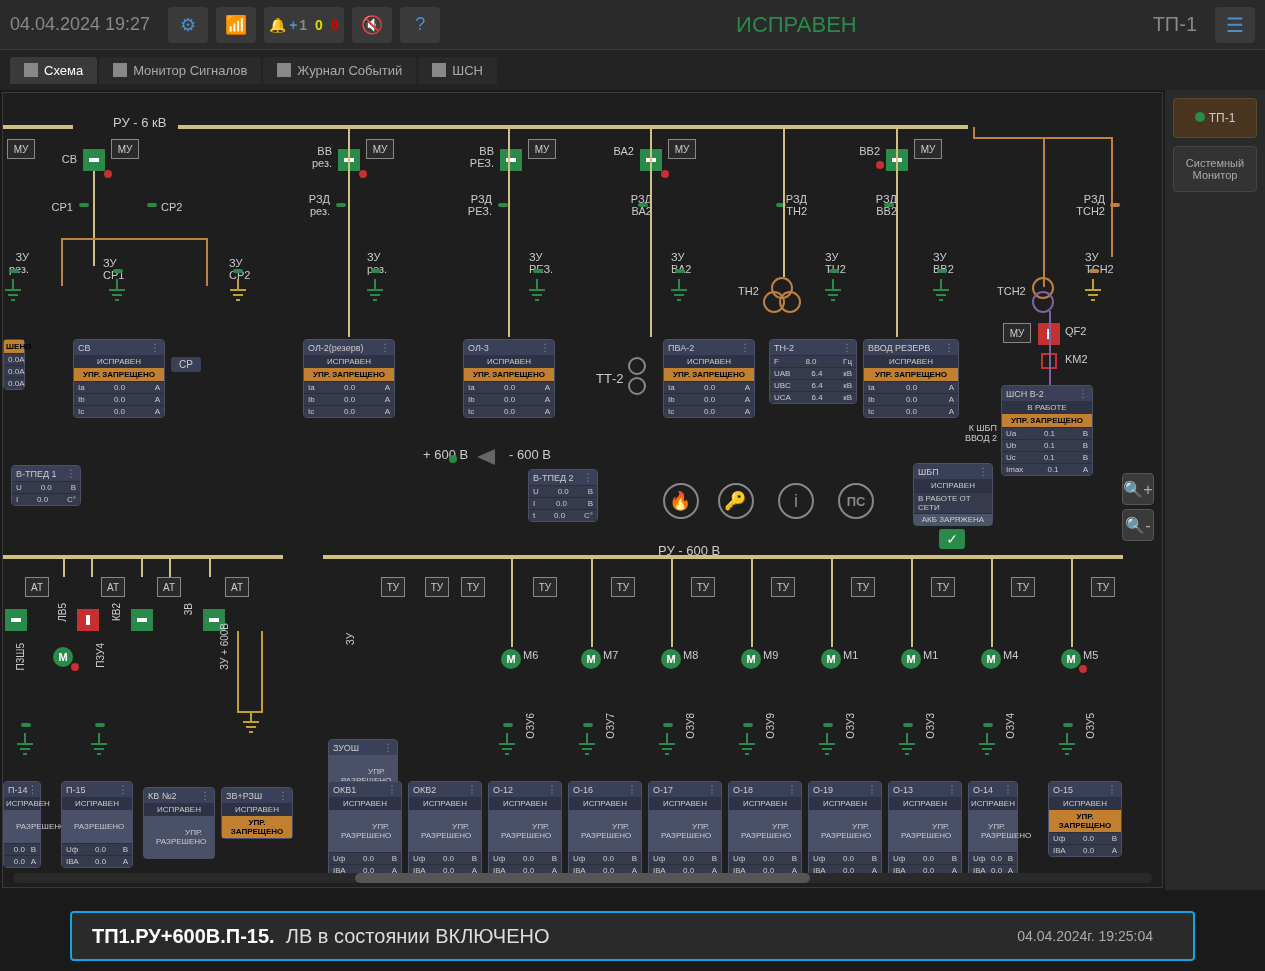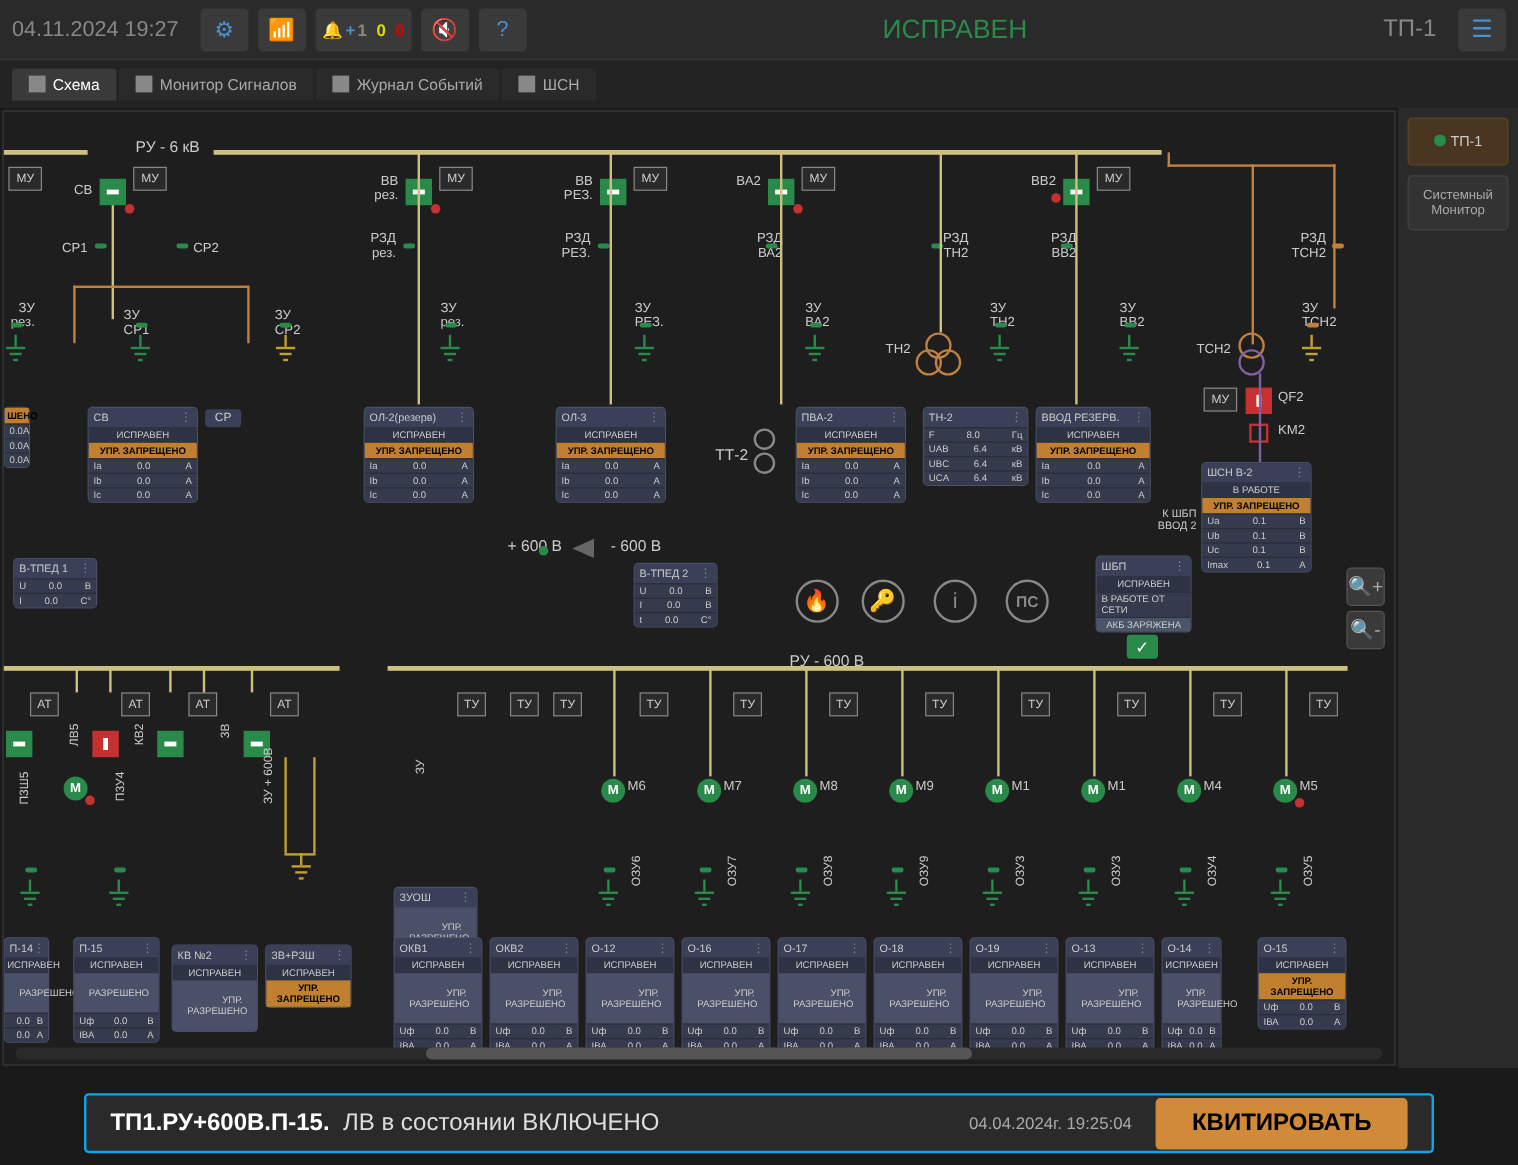--- a/index.html
+++ b/index.html
@@ -100,34 +100,34 @@
 
 .toast { position: absolute; left: 225px; top: 535px; background: #2a2a2a; border-radius: 4px; padding: 14px 18px; display: flex; align-items: center; gap: 14px; box-shadow: 0 4px 20px rgba(0,0,0,0.6); z-index: 100; }
 .toast-ico { width: 0; height: 0; border-left: 10px solid transparent; border-right: 10px solid transparent; border-bottom: 18px solid #e0c040; position: relative; }
 .toast-ico::after { content: '!'; position: absolute; left: -3px; top: 3px; color: #000; font-size: 12px; font-weight: bold; }
 .toast-text { color: #ddd; font-size: 15px; }
 .toast-ok { background: transparent; border: none; color: #d08a3a; font-size: 15px; padding: 6px 14px; cursor: pointer; background: #333; border-radius: 3px; }
 
 .scrollbar-h { position: absolute; left: 10px; right: 10px; bottom: 8px; height: 10px; background: #2a2a2a; border-radius: 5px; }
 .scrollbar-thumb { position: absolute; left: 30%; width: 40%; height: 100%; background: #555; border-radius: 5px; }
 
-.rbg { position: absolute; background: #3a4058; border-radius: 3px; padding: 2px 8px; font-size: 10px; color: #ccc; }
+.rbg { position: absolute; background: #3a4058; border-radius: 3px; padding: 2px 8px; font-size: 10px; color: #ccc; margin-top: 16px; }
 
 .vert-label { position:absolute; color:#ccc; font-size:10px; writing-mode:vertical-rl; transform:rotate(180deg); }
 
 .sq-open { position:absolute; width:16px; height:16px; border:2px solid #c53030; }
 .dot-red { position:absolute; width:8px; height:8px; background:#c53030; border-radius:50%; }
 
 .check-box { position:absolute; width:26px; height:20px; background:#2a8a4a; border-radius:3px; display:flex; align-items:center; justify-content:center; color:#fff; font-size:14px; }
 </style>
 </head>
 <body>
 
 <div class="header">
-  <div class="datetime">04.11.2024  19:27</div>
+  <div class="datetime">04.04.2024  19:27</div>
   <div class="hbtn">
       <span>⚙</span>
     </div>
   <div class="hbtn">
       <span>📶</span>
     </div>
   <div class="hbtn bell" style="width:80px">
     <span>🔔</span>
     <span class="bell-plus">+</span><span class="bell-1">1</span>&nbsp;<span class="bell-0a">0</span>&nbsp;<span class="bell-0b">0</span>
   </div>
@@ -944,14 +944,13 @@
       <div>Монитор</div>
     </div>
   </div>
 </div>
 
 <div class="bottom-bar">
   <div class="status-msg">
     <b>ТП1.РУ+600В.П-15.</b>&nbsp;&nbsp;<span>ЛВ в состоянии ВКЛЮЧЕНО</span>
   </div>
   <div class="status-time">04.04.2024г. 19:25:04</div>
-  <button class="ack-btn">КВИТИРОВАТЬ</button>
 </div>
 
 </body></html>

